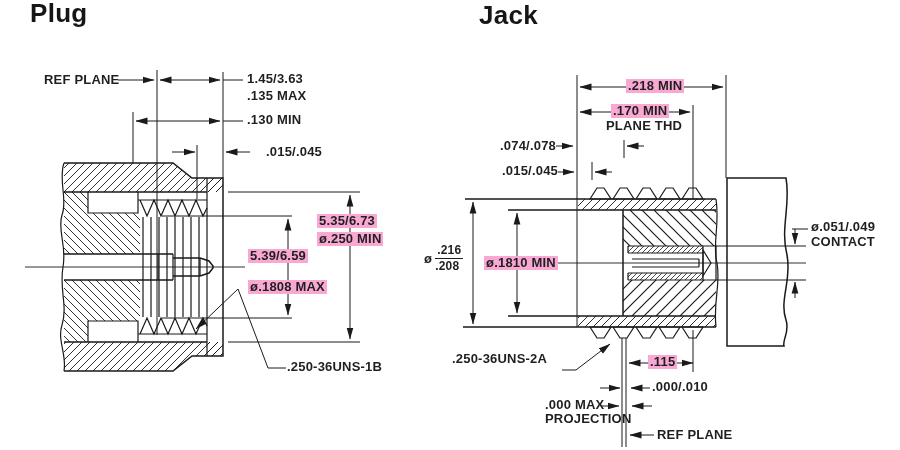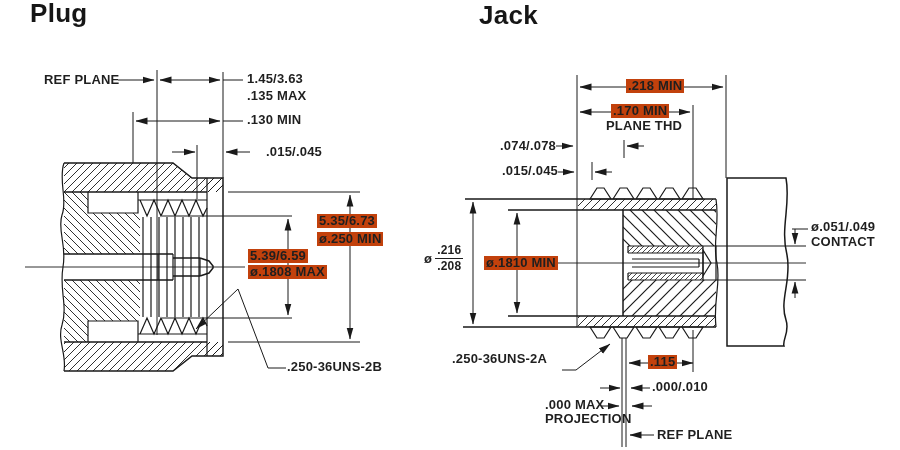--- a/index.html
+++ b/index.html
@@ -5,24 +5,24 @@
   html,body{margin:0;padding:0;background:#ffffff;}
   #canvas{
     position:relative;width:900px;height:450px;background:#ffffff;
     font-family:"Liberation Sans", sans-serif;overflow:hidden;
   }
   #lineart{position:absolute;left:0;top:0;}
   .lbl{
     position:absolute;font-size:13px;line-height:14px;color:#1f1f1f;
     white-space:nowrap;letter-spacing:0.2px;font-weight:bold;
   }
-  .bg{background:#c2410c;padding:0 2px;text-align:right;}
+  .bg{background:#f9a8d4;padding:0 2px;text-align:right;}
   .title{font-size:26px;font-weight:bold;color:#161616;letter-spacing:0.3px;}
   .frac-wrap{display:flex;align-items:center;}
-  .frac{display:inline-flex;flex-direction:column;text-align:center;font-size:12px;line-height:13px;margin-left:3px;}
+  .frac{display:inline-flex;flex-direction:column;font-size:12px;line-height:13px;margin-left:3px;}
   .frac .ftop{border-bottom:1.2px solid #1f1f1f;padding:0 2px 1px 2px;}
   .frac .fbot{padding-top:1px;}
   
   .ol{stroke:#1a1a1a;stroke-width:1.5px;fill:none;stroke-linejoin:miter;}
   .ol2{stroke:#1a1a1a;stroke-width:1.2px;fill:none;}
   .dl{stroke:#1a1a1a;stroke-width:1px;fill:none;}
   .cl{stroke:#1a1a1a;stroke-width:0.9px;fill:none;}
 </style>
 </head>
 <body>
@@ -164,22 +164,22 @@
   <div class="lbl title" style="left:479px;top:8px">Jack</div>
 
   <div class="lbl" style="left:44px;top:73px">REF PLANE</div>
   <div class="lbl" style="left:247px;top:72px">1.45/3.63</div>
   <div class="lbl" style="left:247px;top:89px">.135 MAX</div>
   <div class="lbl" style="left:247px;top:113px">.130 MIN</div>
   <div class="lbl" style="left:266px;top:145px">.015/.045</div>
   <div class="lbl bg" style="left:317px;top:214px">5.35/6.73</div>
   <div class="lbl bg" style="left:317px;top:232px">ø.250 MIN</div>
   <div class="lbl bg" style="left:248px;top:249px">5.39/6.59</div>
-  <div class="lbl bg" style="left:248px;top:265px">ø.1808 MAX</div>
-  <div class="lbl" style="left:287px;top:360px">.250-36UNS-2B</div>
+  <div class="lbl bg" style="left:248px;top:280px">ø.1808 MAX</div>
+  <div class="lbl" style="left:287px;top:360px">.250-36UNS-1B</div>
 
   <div class="lbl bg" style="left:626px;top:79px">.218 MIN</div>
   <div class="lbl bg" style="left:611px;top:104px">.170 MIN</div>
   <div class="lbl" style="left:606px;top:119px">PLANE THD</div>
   <div class="lbl" style="left:500px;top:139px">.074/.078</div>
   <div class="lbl" style="left:502px;top:164px">.015/.045</div>
   <div class="lbl frac-wrap" style="left:424px;top:244px">
     <span>ø</span>
     <span class="frac">
       <span class="ftop">.216</span>

